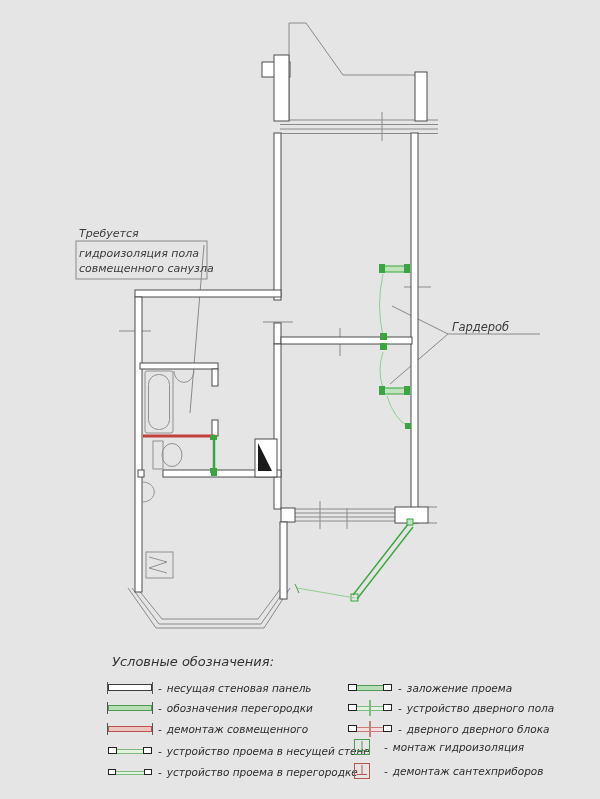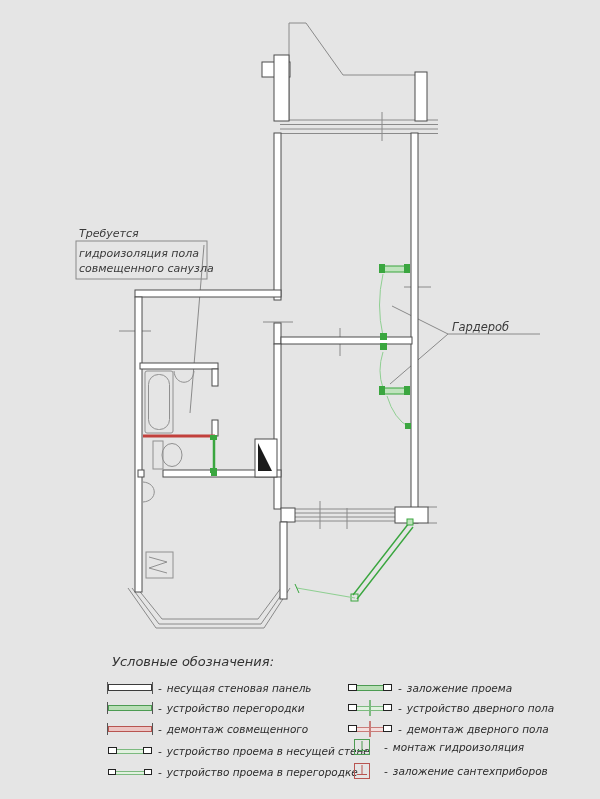--- a/index.html
+++ b/index.html
@@ -137,21 +137,21 @@
       <span class="dash">-</span>
       <span class="lbl">несущая стеновая панель</span>
     </div>
     <div class="lrow" style="left:108px;top:48px">
       <span class="sym">
           <span class="bar green"></span>
           <span class="etick l"></span>
           <span class="etick r"></span>
         </span>
       <span class="dash">-</span>
-      <span class="lbl">устройство перегородки</span>
+      <span class="lbl">обозначения перегородки</span>
     </div>
     <div class="lrow" style="left:108px;top:69px">
       <span class="sym">
           <span class="bar red"></span>
           <span class="etick l"></span>
           <span class="etick r"></span>
         </span>
       <span class="dash">-</span>
       <span class="lbl">демонтаж совмещенного</span>
     </div>
@@ -194,26 +194,26 @@
       <span class="lbl">устройство дверного пола</span>
     </div>
     <div class="lrow" style="left:348px;top:69px">
       <span class="sym">
           <span class="thinline red"></span>
           <span class="cross red"></span>
           <span class="endrect l"></span>
           <span class="endrect r"></span>
         </span>
       <span class="dash">-</span>
-      <span class="lbl">демонтаж дверного пола</span>
+      <span class="lbl">дверного дверного блока</span>
     </div>
     <div class="lrow" style="left:348px;top:87px">
       <span class="tbox"></span>
       <span class="dash">-</span>
       <span class="lbl">монтаж гидроизоляция</span>
     </div>
     <div class="lrow" style="left:348px;top:111px">
       <span class="tbox red"></span>
       <span class="dash">-</span>
-      <span class="lbl">заложение сантехприборов</span>
+      <span class="lbl">демонтаж сантехприборов</span>
     </div>
   </div>
 </div>
 
 </body></html>

